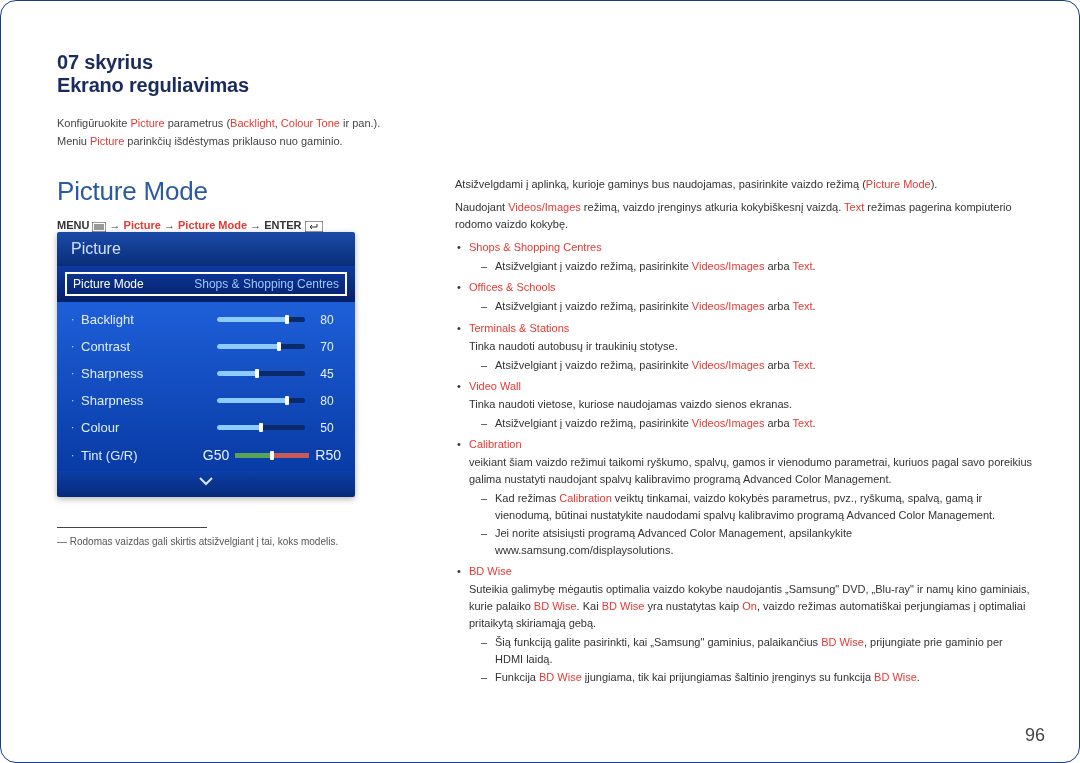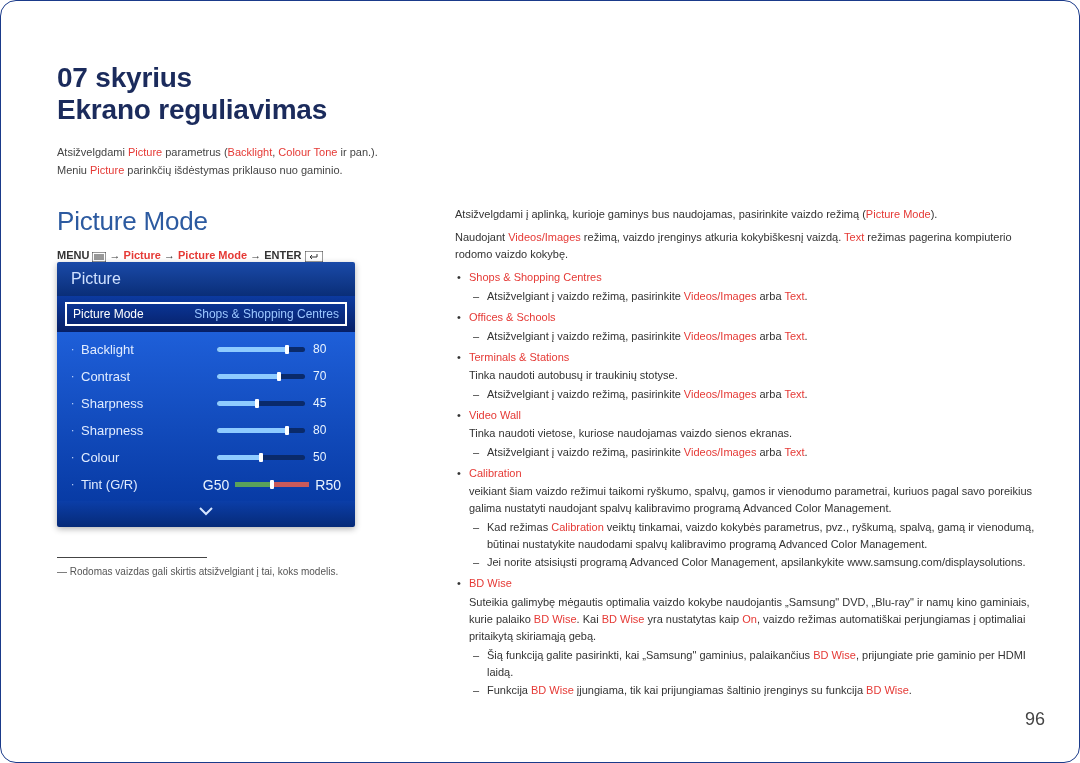--- a/index.html
+++ b/index.html
@@ -10,26 +10,25 @@
     height: 763px;
     margin: 0;
     background: #fff;
     border: 1px solid #1a3a8a;
     border-radius: 16px;
     position: relative;
     padding: 50px 40px 30px 56px;
   }
 
   h1.chapter {
-    font-size: 28px;
+    font-size: 20px;
     font-weight: 600;
     color: #1b2b5c;
     line-height: 1.15;
     letter-spacing: -0.2px;
-    margin-top: 11px;
   }
   h1.chapter .ln2 { display:block; }
 
   .intro-block { margin-top: 18px; font-size: 11px; color: #444; line-height: 1.6; }
   .red { color: #e53935; }
 
   .columns { display:flex; margin-top: 26px; }
   .leftcol { width: 370px; flex:0 0 370px; }
   .rightcol { flex:1; padding-left: 28px; font-size: 11px; line-height: 1.55; color:#333; }
 
@@ -74,21 +73,21 @@
     font-size: 13px;
     color:#e1ecff;
   }
   .osd-row .dot { width:6px; font-size:10px; margin-right:4px; color:#cfe1ff;}
   .osd-row .lbl { flex: 1; }
   .osd-row .slider {
     width: 88px; height: 5px; background:#0a2a6a; border-radius:3px; position:relative; margin: 0 8px;
   }
   .osd-row .slider .fill { position:absolute; left:0; top:0; bottom:0; background:#8ecbff; border-radius:3px; }
   .osd-row .slider .knob { position:absolute; top:-2px; width:4px; height:9px; background:#fff; border-radius:1px;}
-  .osd-row .val { width: 28px; text-align:left; color:#e8f3ff; font-size:12px;}
+  .osd-row .val { width: 28px; text-align:center; color:#e8f3ff; font-size:12px;}
   .osd-row.tint .tintval { font-size:14px; color:#e8f3ff; }
   .osd-row.tint .slider { width: 74px; margin: 0 6px;}
   .osd-row.tint .slider .midknob { position:absolute; left:50%; top:-2px; width:4px; height:9px; background:#fff; margin-left:-2px; border-radius:1px;}
   .osd-row.tint .slider .left  { position:absolute; left:0; top:0; bottom:0; width:50%; background:#5aa15a;}
   .osd-row.tint .slider .right { position:absolute; right:0; top:0; bottom:0; width:50%; background:#c95a5a;}
 
   .osd-chevron {
     text-align:center; padding: 2px 0 8px 0;
     background: linear-gradient(#0b3ea8, #062a78);
     color:#d6e6ff; font-size:14px;
@@ -98,42 +97,42 @@
   .footnote { font-size: 10px; color:#555; }
 
   
   .rightcol p { margin-bottom: 6px; }
   .rightcol ul { list-style:none; }
   .rightcol ul.modes > li { margin: 4px 0; padding-left: 14px; position:relative;}
   .rightcol ul.modes > li::before { content:"•"; position:absolute; left:2px; top:0; }
   .rightcol ul.modes > li .mode-name { color:#e53935; font-weight:500;}
   .rightcol ul.modes > li .desc { display:block; margin-top:1px;}
   .rightcol ul.sub { margin-top:2px;}
-  .rightcol ul.sub > li { padding-left:18px; position:relative; margin:1px 0;}
+  .rightcol ul.sub > li { padding-left:18px; position:relative; margin:1px 8px;}
   .rightcol ul.sub > li::before { content:"–"; position:absolute; left:4px; top:0;}
   .rightcol .inline-red { color:#e53935; }
 
-  .page-number { position:absolute; right:34px; bottom:32px; font-size:18px; color:#444; }
+  .page-number { position:absolute; right:34px; bottom:16px; font-size:18px; color:#444; }
 
   .menu-icon, .enter-icon { display:inline-block; vertical-align:middle;}
   .menu-icon svg, .enter-icon svg { vertical-align:-2px; }
 </style>
 </head>
 <body>
 
 <div class="page">
 
   <h1 class="chapter">
     <span>07 skyrius</span>
     <span class="ln2">Ekrano reguliavimas</span>
   </h1>
 
   <div class="intro-block">
     <div>
-      <span>Atsižvelgdami </span><span class="red">Picture</span><span> parametrus (</span><span class="red">Backlight</span><span>, </span><span class="red">Colour Tone</span><span> ir pan.).</span>
+      <span>Konfigūruokite </span><span class="red">Picture</span><span> parametrus (</span><span class="red">Backlight</span><span>, </span><span class="red">Colour Tone</span><span> ir pan.).</span>
     </div>
     <div>
       <span>Meniu </span><span class="red">Picture</span><span> parinkčių išdėstymas priklauso nuo gaminio.</span>
     </div>
   </div>
 
   <div class="columns">
     <div class="leftcol">
       <h2 class="section">Picture Mode</h2>
 

